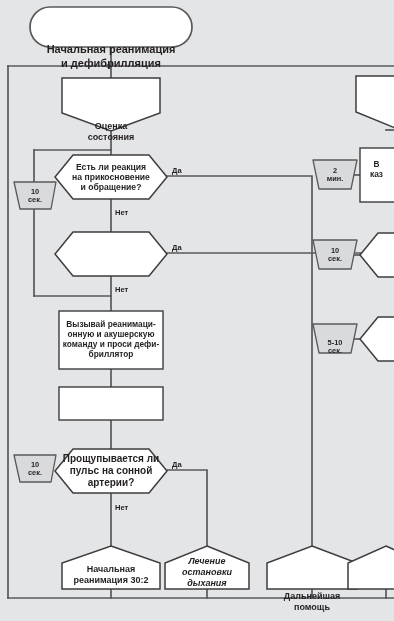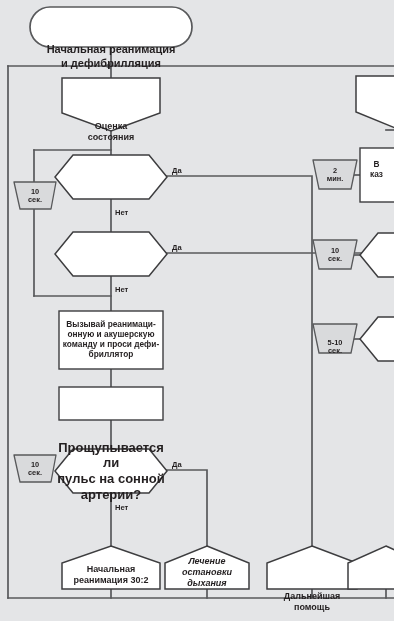--- a/index.html
+++ b/index.html
@@ -169,31 +169,36 @@
     <div class="node-label" style="left:30px; top:7px; width:162px; height:57px; font-size:11px;margin-top:21px;">
       <span>Начальная реанимация
 и дефибрилляция</span>
     </div>
 
     <div class="node-label" style="left:62px; top:78px; width:98px; height:41px; font-size:9px;margin-top:33px;">
       <span>Оценка
 состояния</span>
     </div>
 
+    <div class="node-label" style="left:55px; top:155px; width:112px; height:44px; font-size:8.6px;">
+      <span>Есть ли реакция
+на прикосновение
+и обращение?</span>
+    </div>
 
 
     <div class="node-label" style="left:59px; top:311px; width:104px; height:58px; font-size:8.3px;">
       <span>Вызывай реанимаци-
 онную и акушерскую
 команду и проси дефи-
 бриллятор</span>
     </div>
 
 
-    <div class="node-label" style="left:55px; top:449px; width:112px; height:44px; font-size:13px;">
+    <div class="node-label" style="left:55px; top:449px; width:112px; height:44px; font-size:10px;">
       <span>Прощупывается ли
 пульс на сонной
 артерии?</span>
     </div>
 
     <div class="node-label" style="left:62px; top:560px; width:98px; height:29px; font-size:9px;align-items:center;">
       <span>Начальная
 реанимация 30:2</span>
     </div>
 

